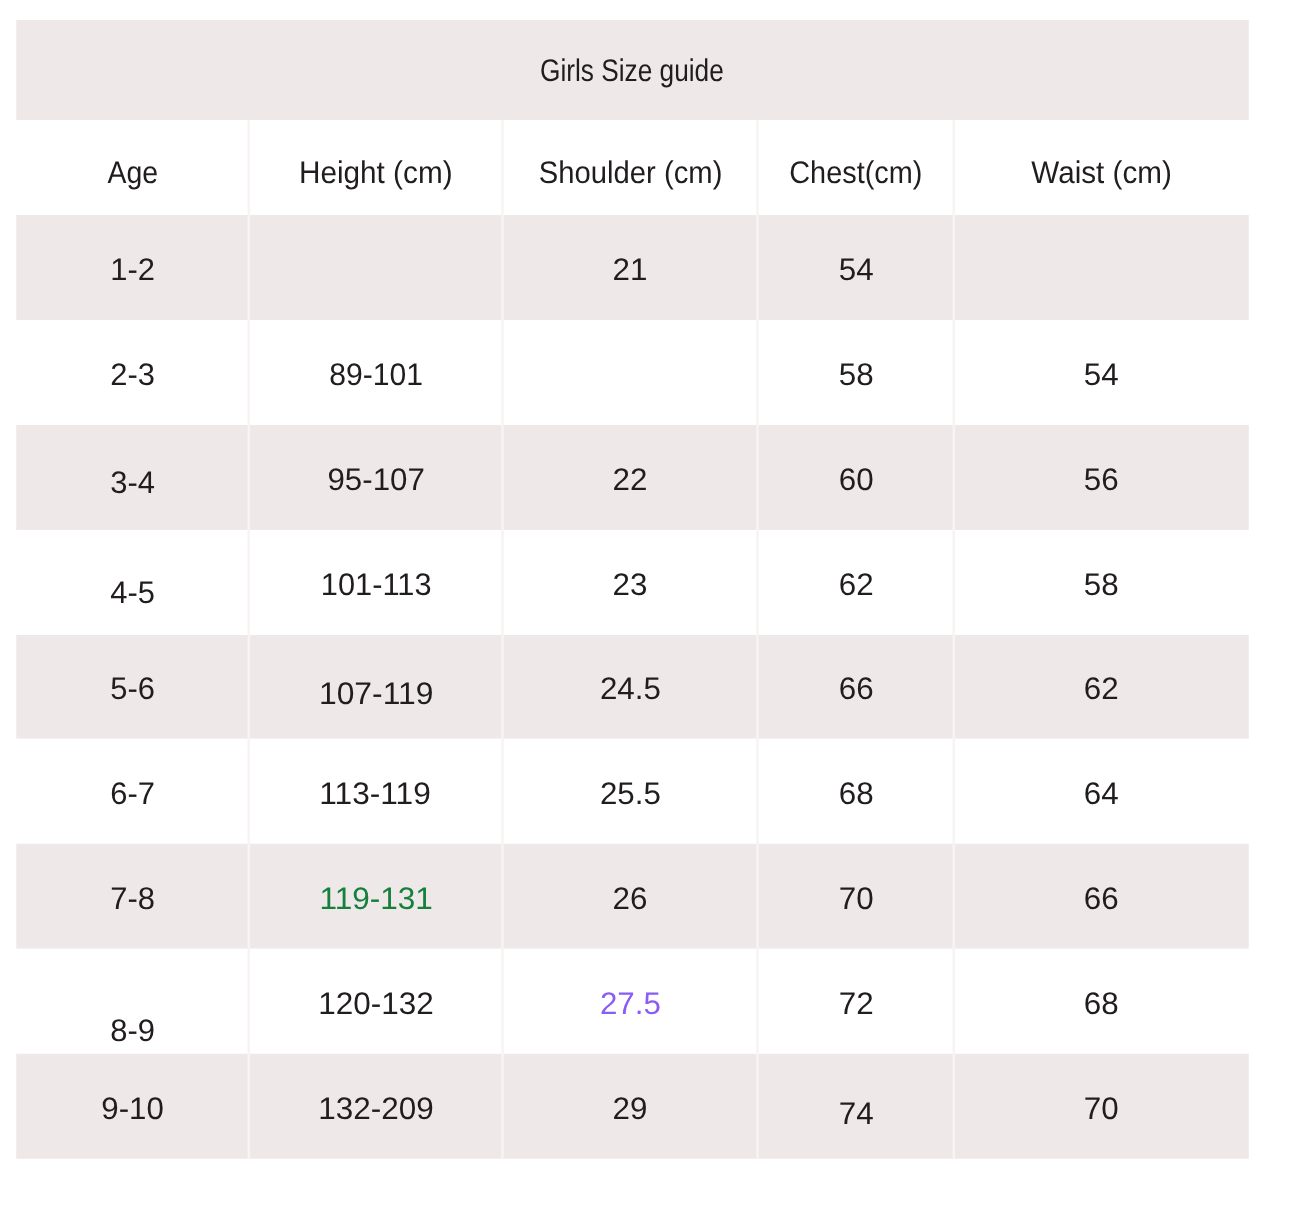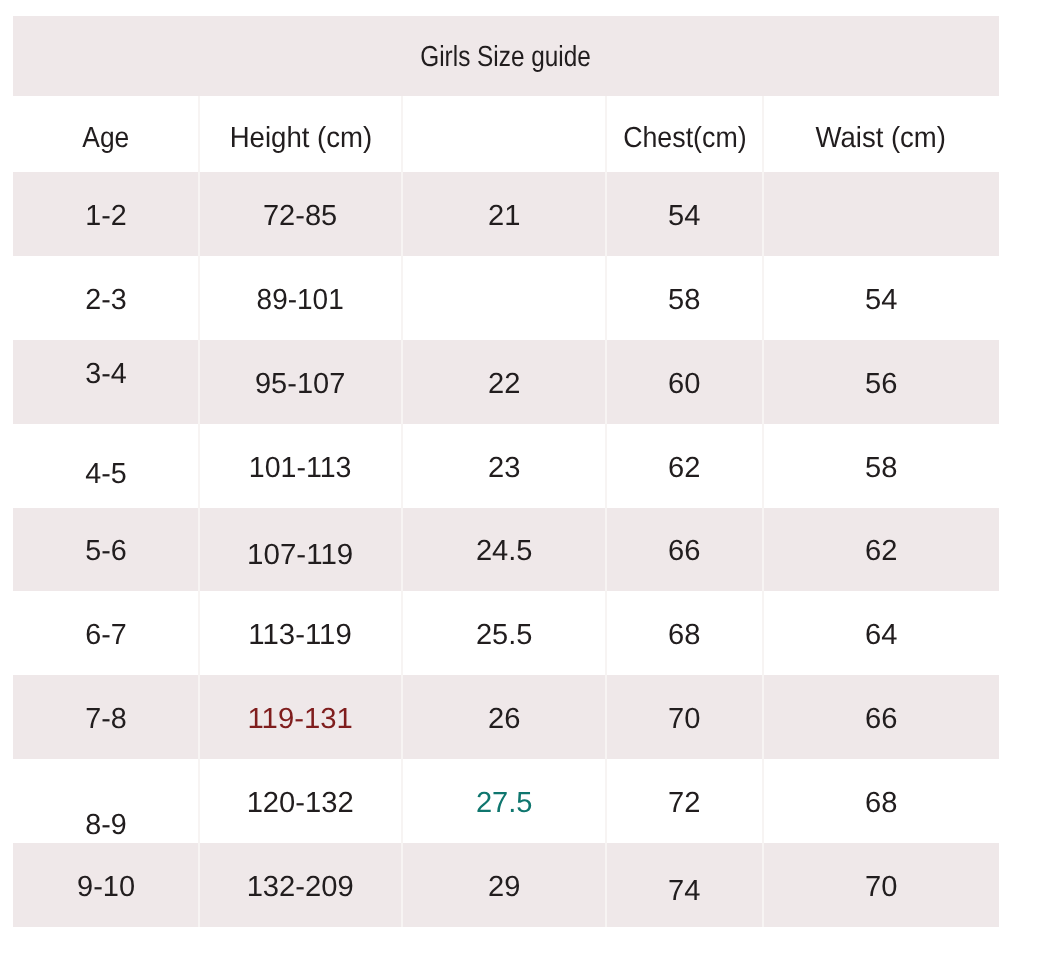--- a/index.html
+++ b/index.html
@@ -29,21 +29,21 @@
   .row-band.plain  { background: #FFFFFF; }
   .divider         { background: #F7F4F3; }
 
   .celltext {
     position: absolute;
     display: flex;
     align-items: center;
     justify-content: center;
     color: #211D1E;
     white-space: nowrap;
-    font-size: 29px;
+    font-size: 25px;
     line-height: 1;
   }
   .celltext > span { display: inline-block; }
   .title-text > span { position: relative; top: 1px; }
   .col-header > span { position: relative; top: 4px; }
   .data-text  > span { position: relative; top: 2.5px; }
 </style>
 </head>
 <body style="background: rgb(255, 255, 255);">
 
@@ -65,51 +65,51 @@
   <div class="divider" style="left: 762.25px; top: 96px; width: 1.5px; height: 831.001px; background: rgb(247, 244, 243);"></div>
   <div class="celltext title-text" style="left: 13px; top: 16px; width: 986px; height: 80px; color: rgb(33, 29, 30);">
       <span style="transform: scaleX(0.839797);">Girls Size guide</span>
     </div>
   <div class="celltext col-header" style="left: 13px; top: 96px; width: 186px; height: 76px; color: rgb(33, 29, 30);">
       <span style="transform: scaleX(0.909083);">Age</span>
     </div>
   <div class="celltext col-header" style="left: 199px; top: 96px; width: 203px; height: 76px; color: rgb(33, 29, 30);">
       <span style="transform: scaleX(0.951098);">Height (cm)</span>
     </div>
+  <div class="celltext col-header" style="left: 402px; top: 96px; width: 204px; height: 76px; color: rgb(33, 29, 30);">
+      <span style="transform: scaleX(0.935223);">Shoulder (cm)</span>
+    </div>
   <div class="celltext col-header" style="left: 606px; top: 96px; width: 157px; height: 76px; color: rgb(33, 29, 30);">
       <span style="transform: scaleX(0.923269);">Chest(cm)</span>
     </div>
   <div class="celltext col-header" style="left: 763px; top: 96px; width: 236px; height: 76px; color: rgb(33, 29, 30);">
       <span style="transform: scaleX(0.948776);">Waist (cm)</span>
     </div>
   <div class="celltext data-text" style="left: 13px; top: 172px; width: 186px; height: 83.889px; color: rgb(33, 29, 30);">
       <span style="transform: scaleX(0.989745);">1-2</span>
     </div>
-  <div class="celltext data-text" style="left: 199px; top: 172px; width: 203px; height: 83.889px; color: rgb(33, 29, 30);">
-      <span style="transform: scaleX(1.00105);">72-85</span>
-    </div>
   <div class="celltext data-text" style="left: 402px; top: 172px; width: 204px; height: 83.889px; color: rgb(33, 29, 30);">
       <span style="transform: scaleX(1.00422);">21</span>
     </div>
   <div class="celltext data-text" style="left: 606px; top: 172px; width: 157px; height: 83.889px; color: rgb(33, 29, 30);">
       <span style="transform: scaleX(1.00422);">54</span>
     </div>
   <div class="celltext data-text" style="left: 13px; top: 255.889px; width: 186px; height: 83.889px; color: rgb(33, 29, 30);">
       <span style="transform: scaleX(0.989745);">2-3</span>
     </div>
   <div class="celltext data-text" style="left: 199px; top: 255.889px; width: 203px; height: 83.889px; color: rgb(33, 29, 30);">
       <span style="transform: scaleX(0.964431);">89-101</span>
     </div>
   <div class="celltext data-text" style="left: 606px; top: 255.889px; width: 157px; height: 83.889px; color: rgb(33, 29, 30);">
       <span style="transform: scaleX(1.00422);">58</span>
     </div>
   <div class="celltext data-text" style="left: 763px; top: 255.889px; width: 236px; height: 83.889px; color: rgb(33, 29, 30);">
       <span style="transform: scaleX(1.00422);">54</span>
     </div>
-  <div class="celltext data-text" style="left: 13px; top: 331px; width: 186px; height: 82px; color: rgb(33, 29, 30); text-align: center;">
+  <div class="celltext data-text" style="left: 13px; top: 343px; width: 186px; height: 82px; color: rgb(33, 29, 30); text-align: center;">
       <span style="transform: scaleX(0.989745);">3-4</span>
     </div>
   <div class="celltext data-text" style="left: 199px; top: 339.778px; width: 203px; height: 83.889px; color: rgb(33, 29, 30);">
       <span style="transform: scaleX(1.00026);">95-107</span>
     </div>
   <div class="celltext data-text" style="left: 402px; top: 339.778px; width: 204px; height: 83.889px; color: rgb(33, 29, 30);">
       <span style="transform: scaleX(1.00422);">22</span>
     </div>
   <div class="celltext data-text" style="left: 606px; top: 339.778px; width: 157px; height: 83.889px; color: rgb(33, 29, 30);">
       <span style="transform: scaleX(1.00422);">60</span>
@@ -158,39 +158,39 @@
     </div>
   <div class="celltext data-text" style="left: 606px; top: 591.445px; width: 157px; height: 83.889px; color: rgb(33, 29, 30);">
       <span style="transform: scaleX(1.00422);">68</span>
     </div>
   <div class="celltext data-text" style="left: 763px; top: 591.445px; width: 236px; height: 83.889px; color: rgb(33, 29, 30);">
       <span style="transform: scaleX(1.00422);">64</span>
     </div>
   <div class="celltext data-text" style="left: 13px; top: 675.334px; width: 186px; height: 83.889px; color: rgb(33, 29, 30);">
       <span style="transform: scaleX(0.989745);">7-8</span>
     </div>
-  <div class="celltext data-text" style="left: 199px; top: 675.334px; width: 203px; height: 83.889px; color: #7f1d1d;">
+  <div class="celltext data-text" style="left: 199px; top: 675.334px; width: 203px; height: 83.889px; color: #15803d;">
       <span style="transform: scaleX(1.00961);">119-131</span>
     </div>
   <div class="celltext data-text" style="left: 402px; top: 675.334px; width: 204px; height: 83.889px; color: rgb(33, 29, 30);">
       <span style="transform: scaleX(1.00422);">26</span>
     </div>
   <div class="celltext data-text" style="left: 606px; top: 675.334px; width: 157px; height: 83.889px; color: rgb(33, 29, 30);">
       <span style="transform: scaleX(1.00422);">70</span>
     </div>
   <div class="celltext data-text" style="left: 763px; top: 675.334px; width: 236px; height: 83.889px; color: rgb(33, 29, 30);">
       <span style="transform: scaleX(1.00422);">66</span>
     </div>
   <div class="celltext data-text" style="left: 13px; top: 759.223px; width: 186px; height: 83.889px; color: rgb(33, 29, 30);">
       <span style="transform: scaleX(0.989745); margin-top: 44px;">8-9</span>
     </div>
   <div class="celltext data-text" style="left: 199px; top: 759.223px; width: 203px; height: 83.889px; color: rgb(33, 29, 30);">
       <span style="transform: scaleX(1.00687);">120-132</span>
     </div>
-  <div class="celltext data-text" style="left: 402px; top: 759.223px; width: 204px; height: 83.889px; color: #0f766e; text-align: right;">
+  <div class="celltext data-text" style="left: 402px; top: 759.223px; width: 204px; height: 83.889px; color: #8b5cf6; text-align: right;">
       <span style="transform: scaleX(1.00202);">27.5</span>
     </div>
   <div class="celltext data-text" style="left: 606px; top: 759.223px; width: 157px; height: 83.889px; color: rgb(33, 29, 30);">
       <span style="transform: scaleX(1.00422);">72</span>
     </div>
   <div class="celltext data-text" style="left: 763px; top: 759.223px; width: 236px; height: 83.889px; color: rgb(33, 29, 30);">
       <span style="transform: scaleX(1.00422);">68</span>
     </div>
   <div class="celltext data-text" style="left: 13px; top: 843.112px; width: 186px; height: 83.889px; color: rgb(33, 29, 30);">
       <span style="transform: scaleX(1.00026);">9-10</span>

